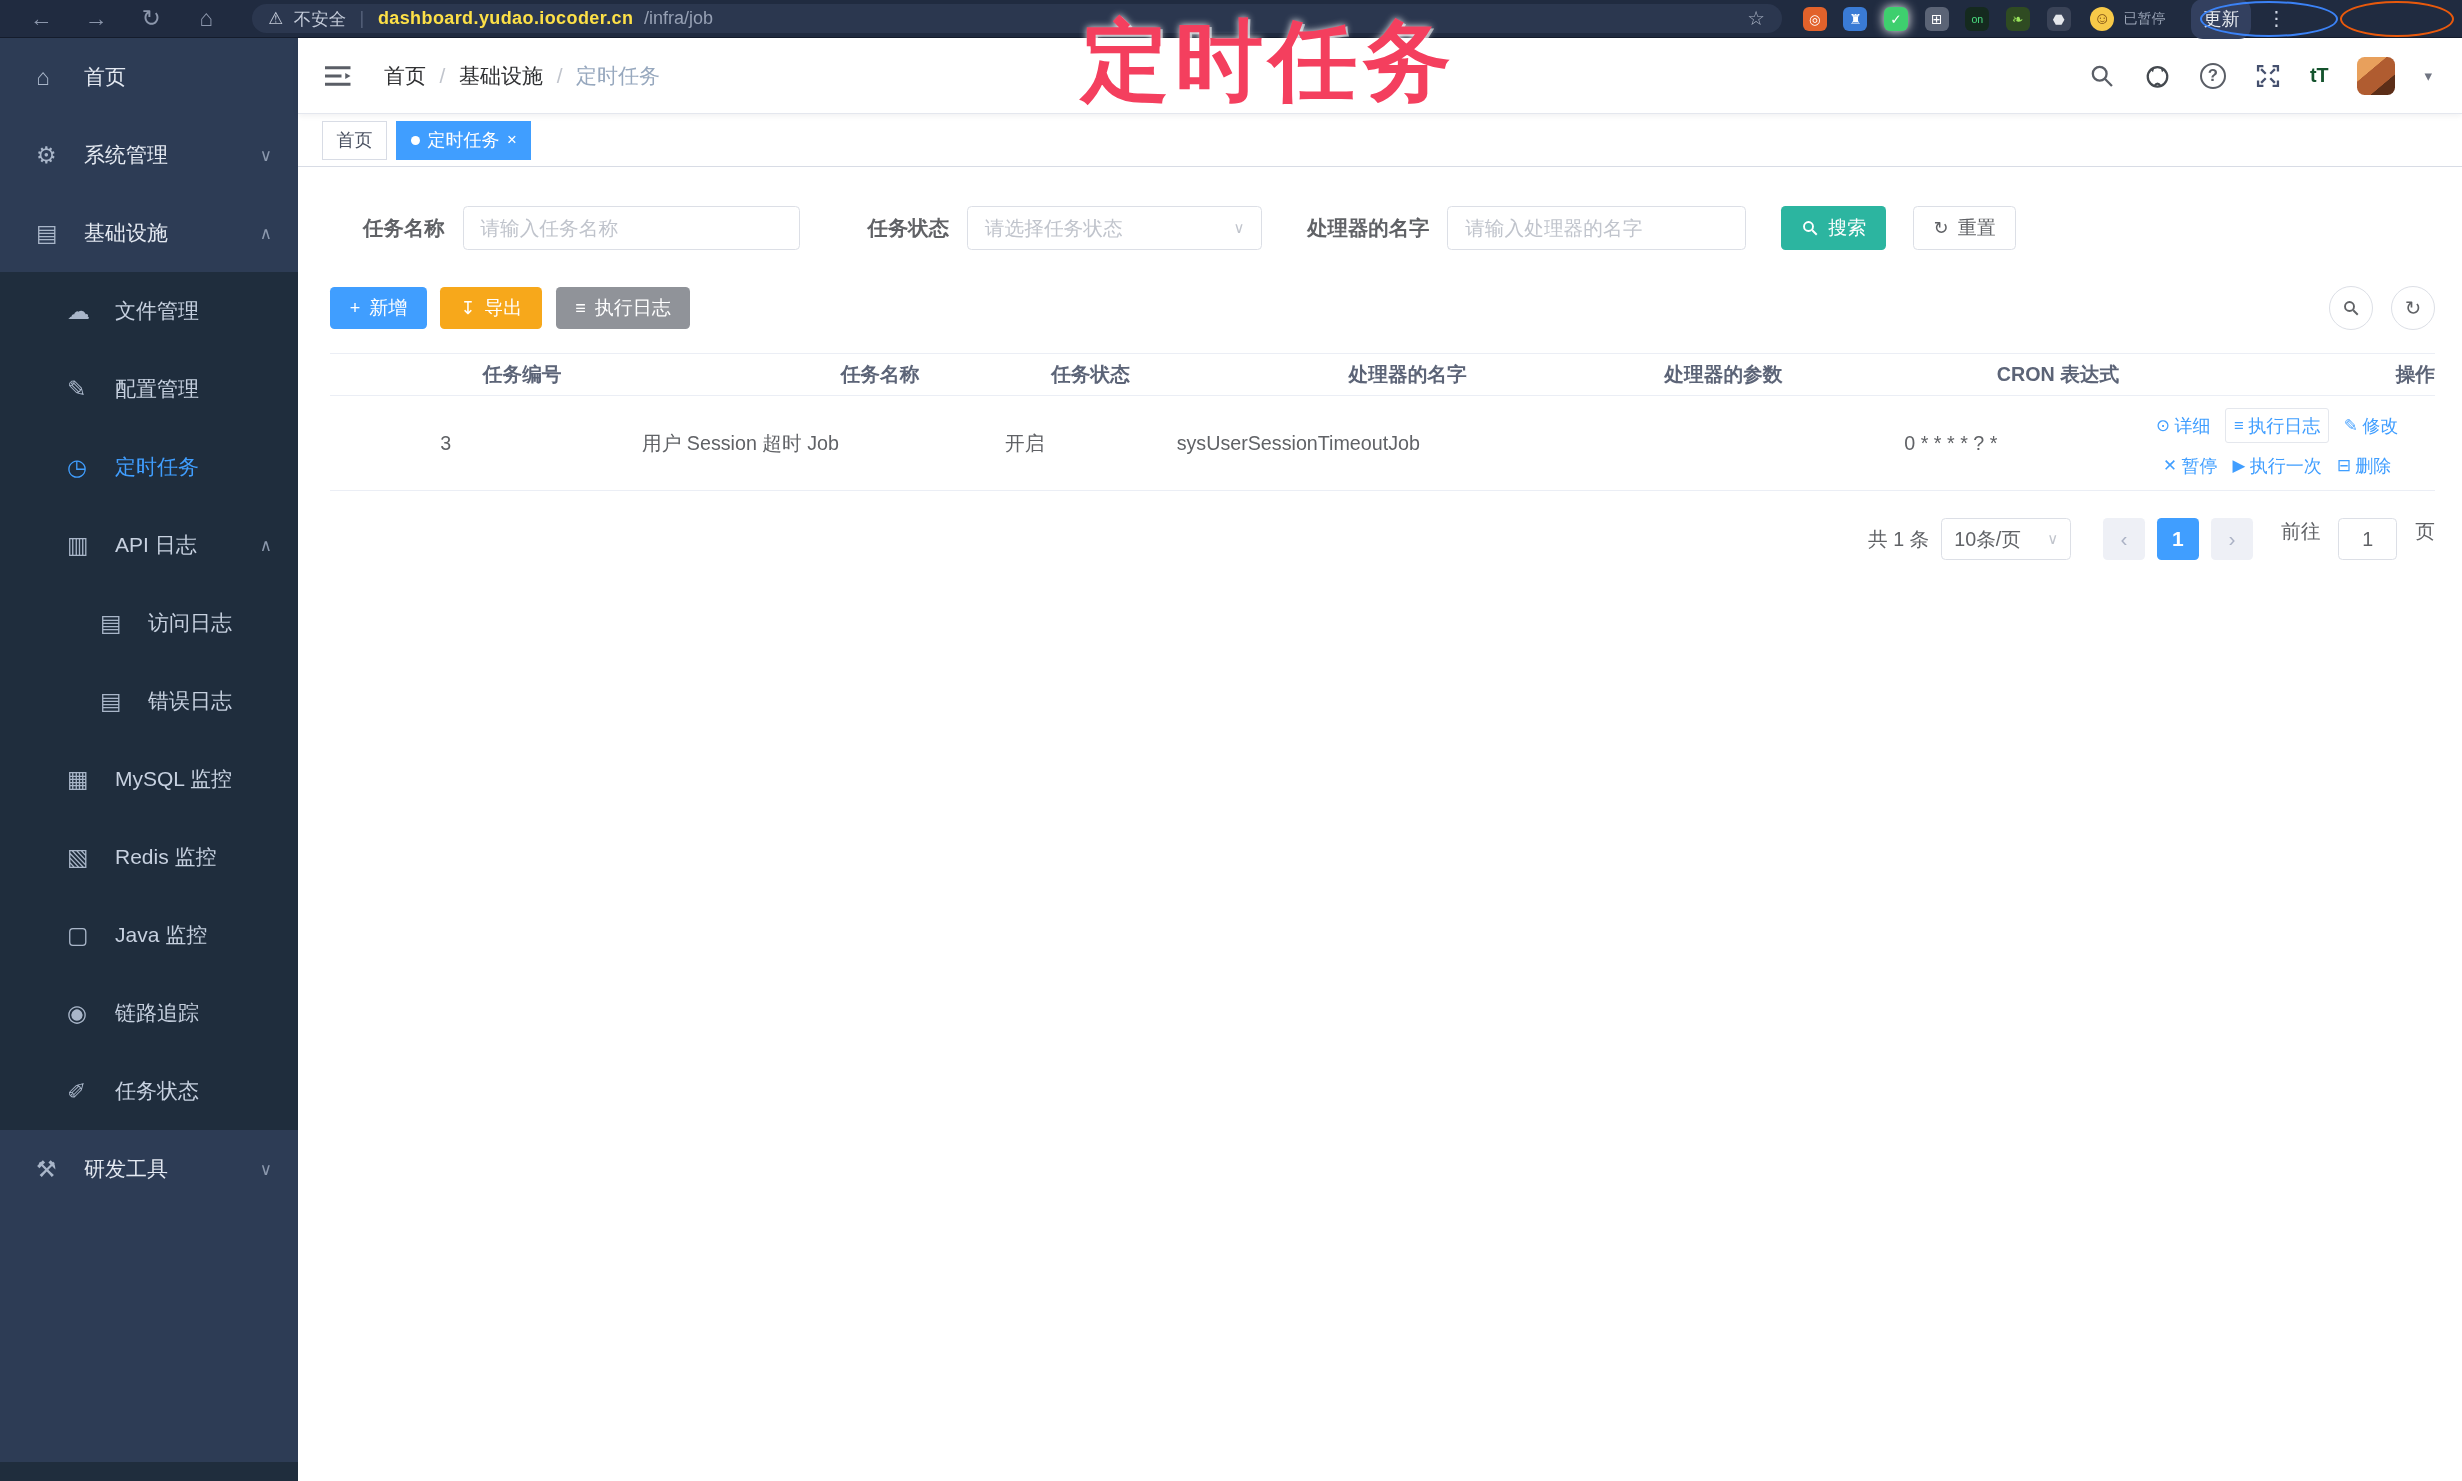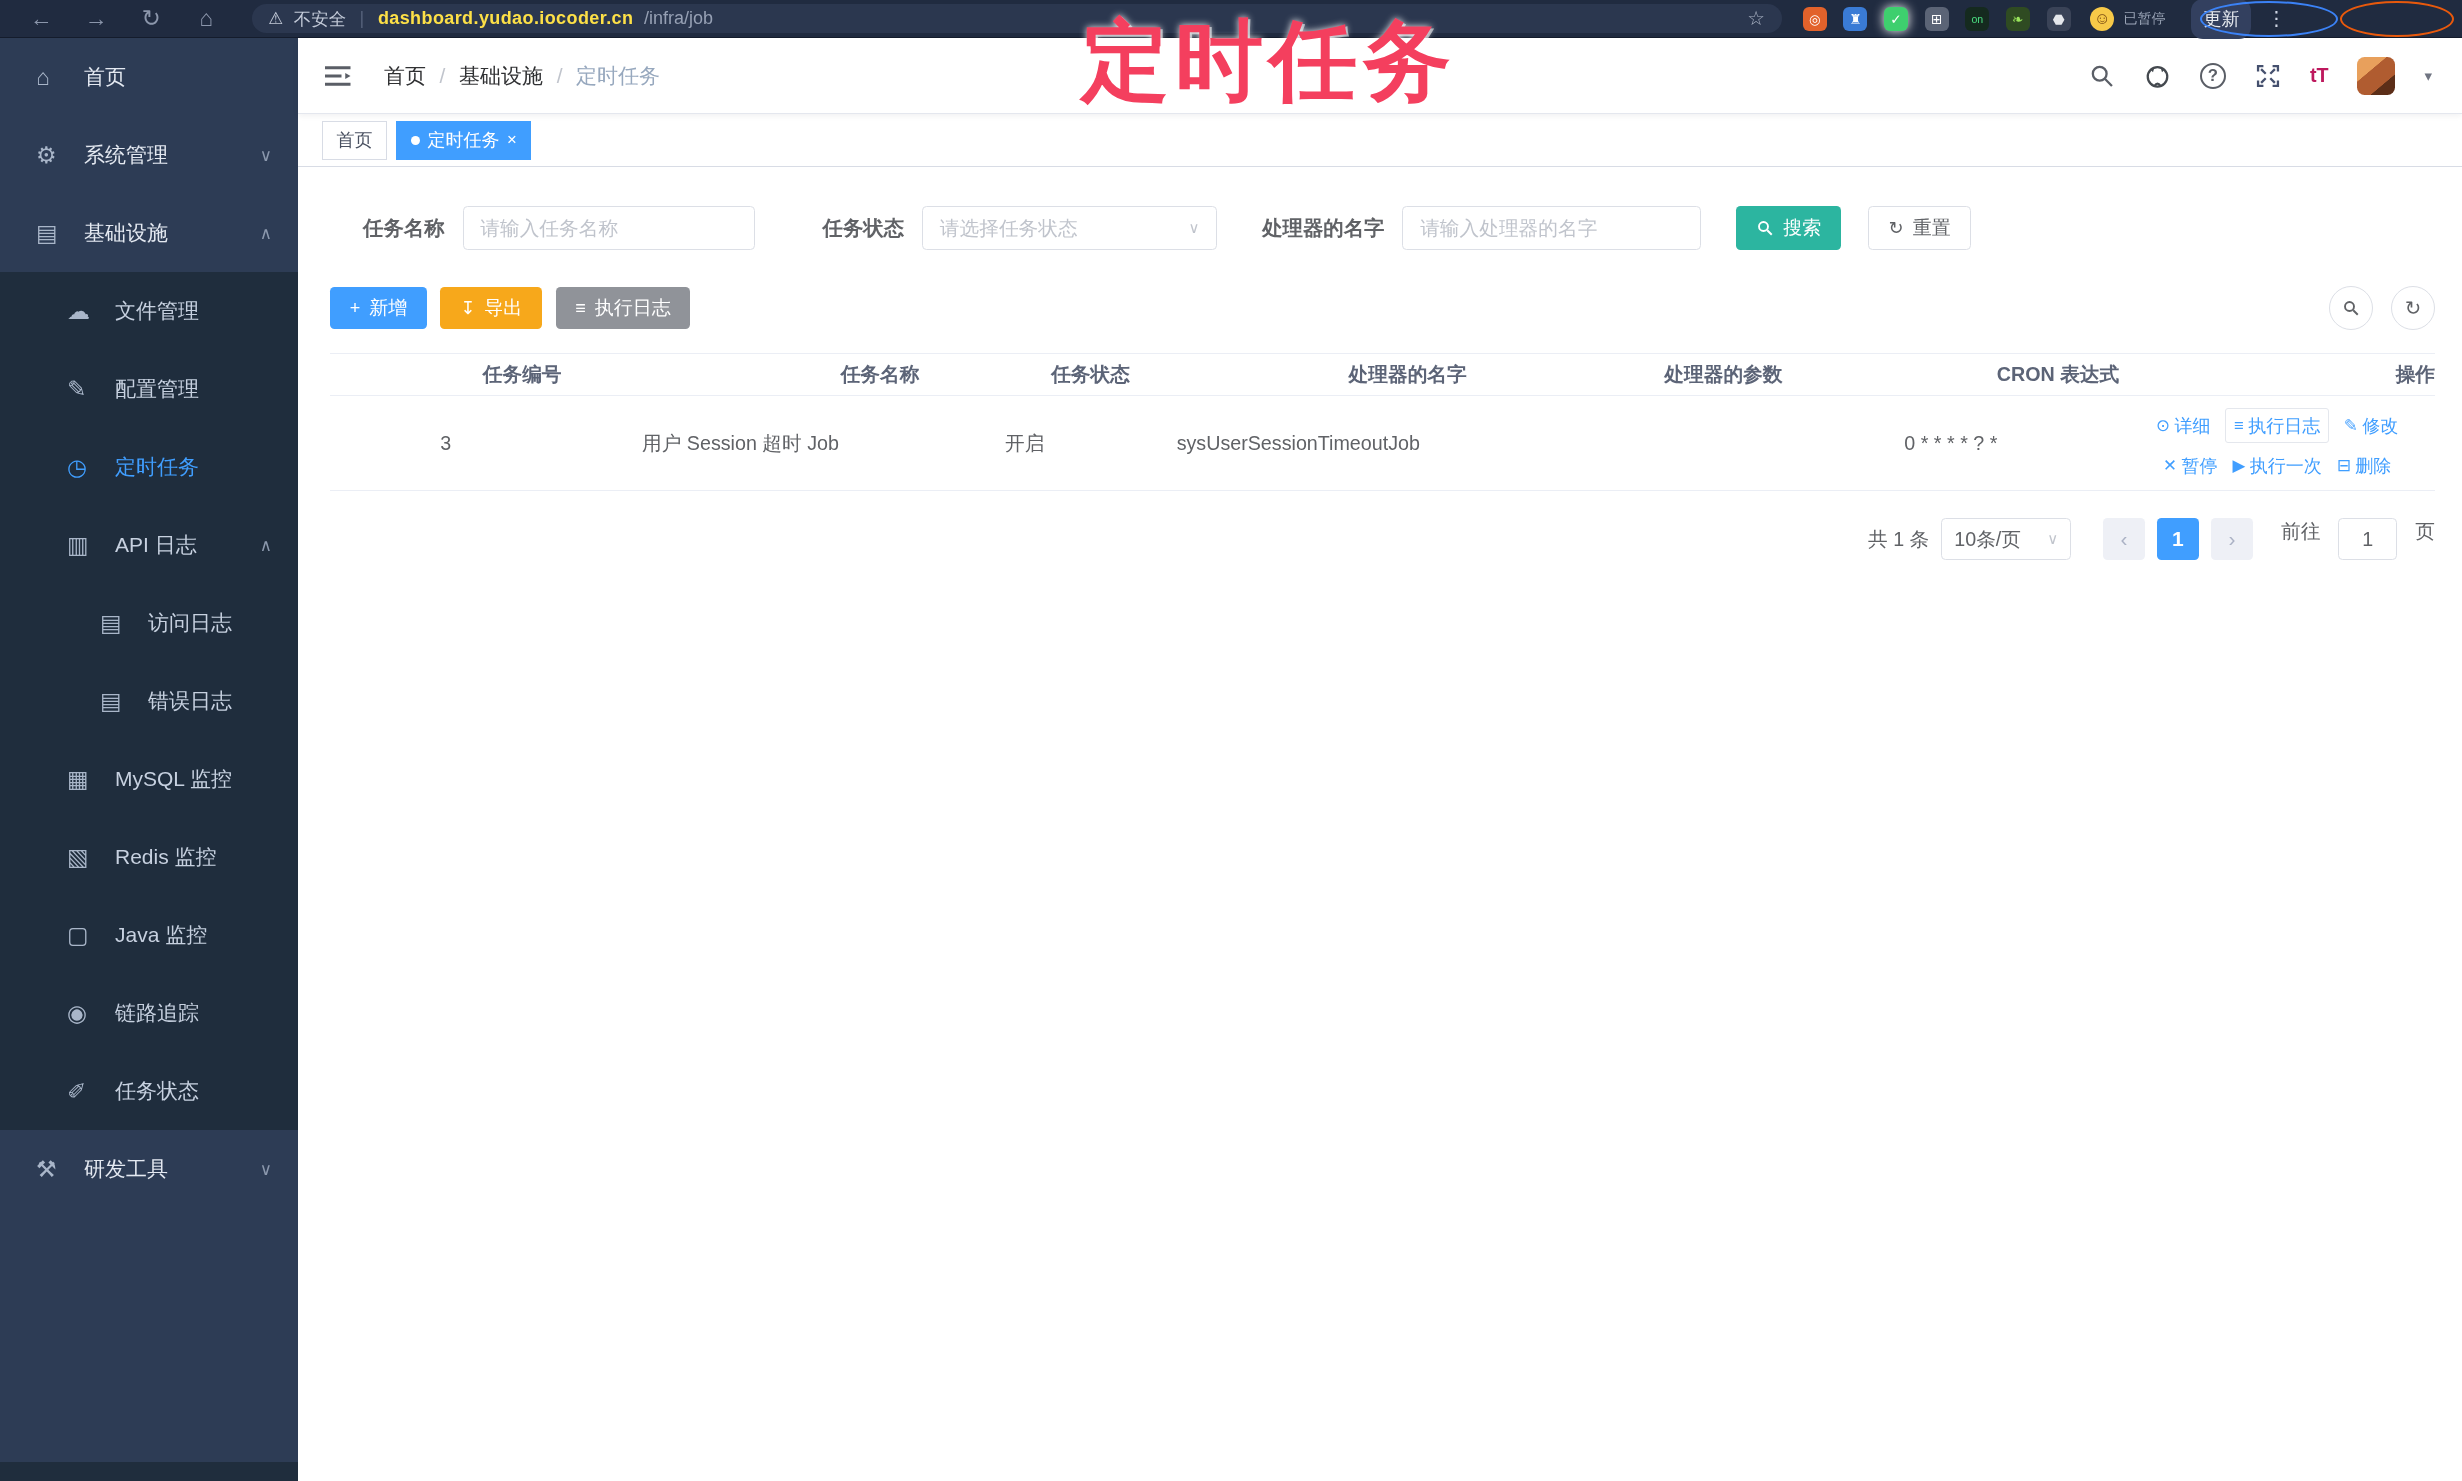--- a/index.html
+++ b/index.html
@@ -53,21 +53,21 @@
   
   .main { flex:1; display:flex; flex-direction:column; background:#fff; min-width:0; }
   .navbar { height:76px; display:flex; align-items:center; padding:0 30px 0 27px;
     border-bottom:0.8px solid #e4e7ee; box-shadow:0 1.5px 6px rgba(0,21,41,.06); position:relative; z-index:2;}
   .burger { margin-right:32px; display:flex; align-items:center; }
   .crumb { display:flex; align-items:center; gap:13.6px; font-size:21px; }
   .crumb .c { color:#303133; }
   .crumb .s { color:#c0c4cc; }
   .crumb .cur { color:#97a8be; }
   .nav-right { margin-left:auto; display:flex; align-items:center; gap:29px; }
-  .nico { color:#be185d; font-size:23px; display:flex; align-items:center; }
+  .nico { color:#14532d; font-size:23px; display:flex; align-items:center; }
   .help-c { width:26px; height:26px; border:2.3px solid #5a5e66; border-radius:50%;
     display:flex; align-items:center; justify-content:center; font-size:16.7px; font-weight:bold; color:#5a5e66;}
   .tsize { font-weight:bold; font-size:19.7px; }
   .uav { width:38px; height:38px; border-radius:7.6px;
     background:linear-gradient(140deg,#e8a05c 0 35%, #b05c30 36% 70%, #5c2e18 71% 100%); }
   .caret { font-size:15px; color:#707582; }
   .tabsbar { height:53px; border-bottom:0.8px solid #d8dce5; display:flex; align-items:center;
     padding:0 24px; gap:9px; background:#fff; }
   .tag { height:39px; display:flex; align-items:center; padding:0 13.6px; border:0.8px solid #d8dce5;
     font-size:18px; color:#495060; background:#fff; gap:7.6px; }
@@ -76,21 +76,21 @@
   .tag .x { font-size:16.7px; }
   .content { flex:1; padding:39px 27px 0 32px; }
   
   .filterbar { display:flex; align-items:center; margin-left:33px; font-size:20.4px; color:#606266; }
   .flabel { font-weight:bold; margin-right:18px; white-space:nowrap; }
   .fctl { height:44px; border:0.8px solid #dcdfe6; border-radius:4.5px; background:#fff;
     display:flex; align-items:center; padding:0 16.7px; font-size:19.7px; }
   .fctl input { border:none; outline:none; width:100%; font-size:19.7px; color:#606266;
     font-family:inherit; }
   .fctl input::placeholder { color:#c0c4cc; }
-  .w-name { width:292px; margin-right:68px; }
+  .w-name { width:337px; margin-right:68px; }
   .w-status { width:295px; margin-right:45px; justify-content:space-between; }
   .w-handler { width:299px; margin-right:35px; }
   .ph { color:#c0c4cc; }
   .fchev { color:#c0c4cc; font-size:15px; }
   .btn { height:44px; border-radius:4.5px; border:none; display:inline-flex; align-items:center;
     justify-content:center; gap:9px; font-size:19px; padding:0 19.7px; color:#fff;
     font-family:inherit; }
   .btn .bic { font-size:18px; }
   .btn.search { background:#2cb5a0; margin-right:27px; }
   .btn.reset { background:#fff; border:0.8px solid #dcdfe6; color:#606266; }

